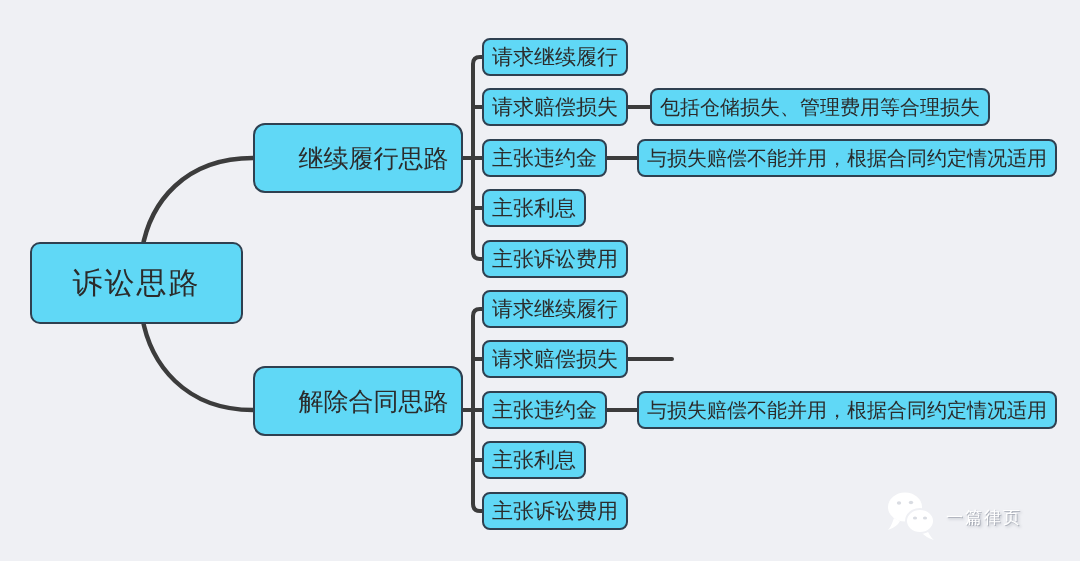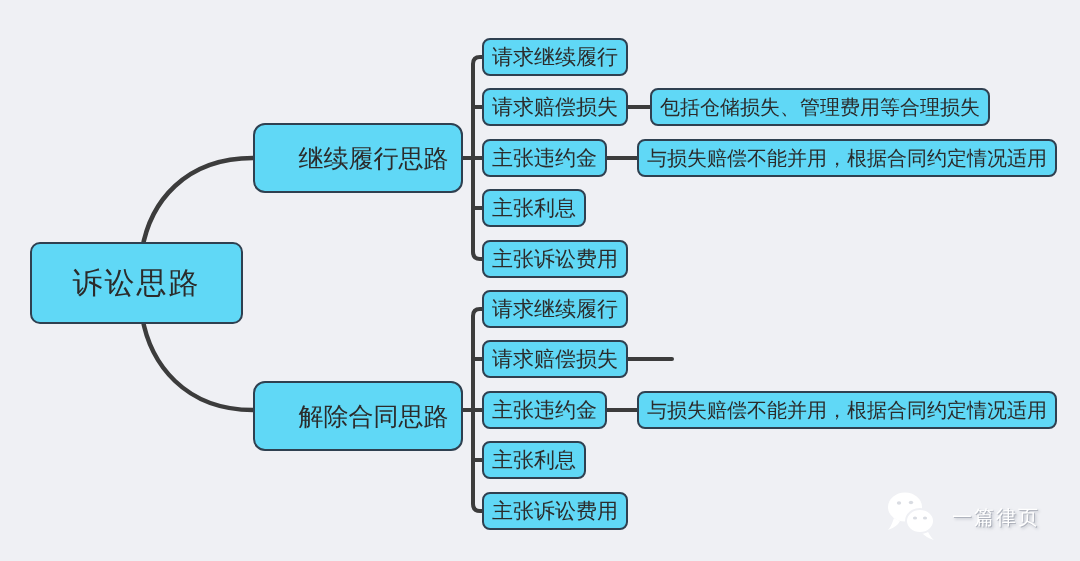--- a/index.html
+++ b/index.html
@@ -42,23 +42,23 @@
   }
   .child{font-size:21px;}
   .detail{font-size:20px;left:auto;text-align:center;}
   .watermark{
     position:absolute;z-index:1;
     left:884px;top:488px;width:180px;height:58px;
     display:flex;align-items:center;
   }
   .watermark-text{
     color:#ffffff;
-    font-size:20px;
+    font-size:17px;
     letter-spacing:2px;
-    margin-left:12px;
+    margin-left:6px;
     text-shadow:1px 1px 0 rgba(140,146,158,0.55), 2px 2px 3px rgba(120,126,140,0.45);
     text-align:center;
   }
 </style>
 </head>
 <body>
 
 <div class="canvas">
 
   <svg class="links" width="1080" height="561" viewBox="0 0 1080 561">
@@ -78,21 +78,21 @@
 
     <path class="seg" d="M 600 107 L 672 107"></path>
     <path class="seg" d="M 585 158 L 660 158"></path>
     <path class="seg" d="M 600 359 L 672 359"></path>
     <path class="seg" d="M 585 410 L 660 410"></path>
   </svg>
 
   <div class="node root">诉讼思路</div>
 
   <div class="node branch" style="top:123px;">继续履行思路</div>
-  <div class="node branch" style="top:381px;">解除合同思路</div>
+  <div class="node branch" style="top:366px;">解除合同思路</div>
 
   <div class="node child" style="top:38px;">请求继续履行</div>
   <div class="node child" style="top:88px;">请求赔偿损失</div>
   <div class="node child" style="top:139px;">主张违约金</div>
   <div class="node child" style="top:189px;">主张利息</div>
   <div class="node child" style="top:240px;">主张诉讼费用</div>
 
   <div class="node detail" style="top:88px;left:650px;">包括仓储损失、管理费用等合理损失</div>
   <div class="node detail" style="top:139px;left:637px;">与损失赔偿不能并用，根据合同约定情况适用</div>
 

